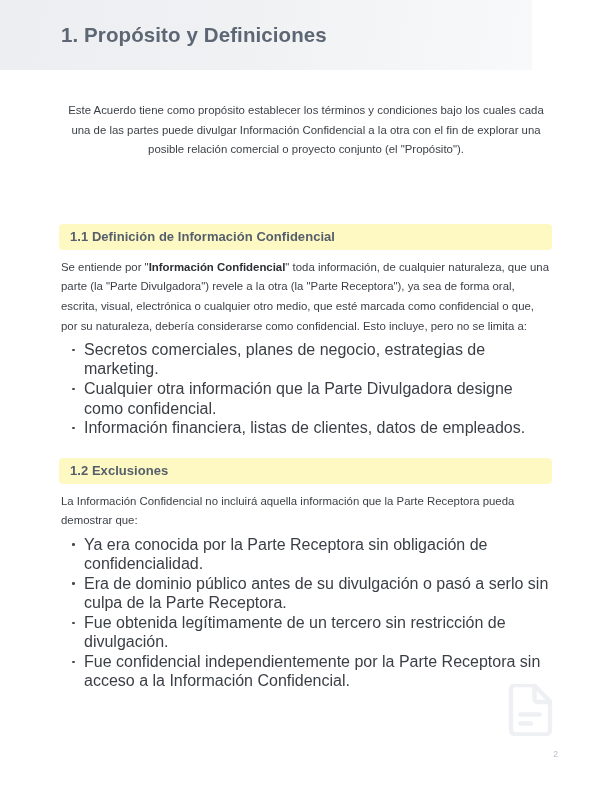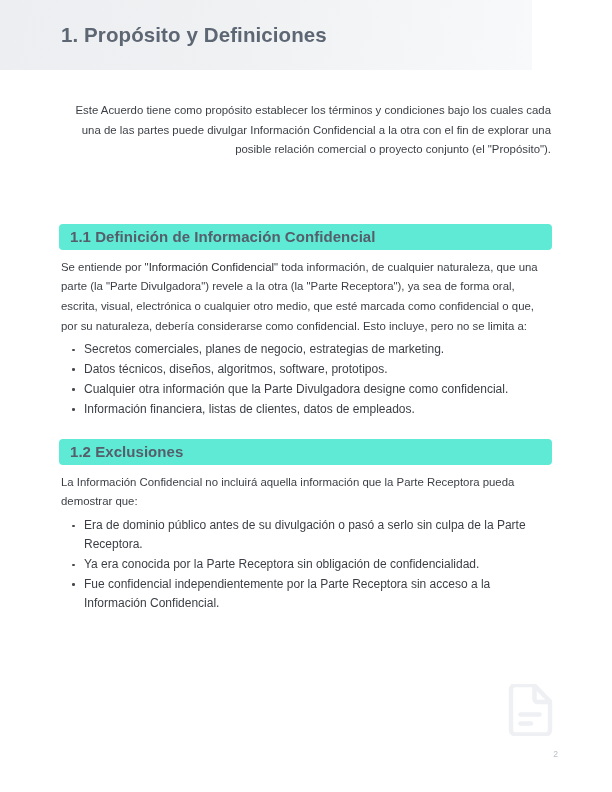--- a/index.html
+++ b/index.html
@@ -43,64 +43,64 @@
     left: 61px;
     top: 70px;
     width: 490px;
   }
 
   .intro-paragraph {
     margin: 31px 0 0 0;
     font-size: 11.4px;
     line-height: 19.6px;
     color: #3b3f45;
-    text-align: right;
+    text-align: center;
   }
 
   
   .section-bar {
     position: relative;
     left: -2px;
     width: 493px;
     box-sizing: border-box;
-    background: #5eead4;
+    background: #fef9c3;
     border-radius: 4px;
     padding: 5px 0 5px 11px;
-    font-size: 15px;
+    font-size: 13px;
     font-weight: bold;
     color: #555e6b;
     line-height: 16px;
     letter-spacing: 0.05px;
   }
 
   .sec-1-1 { margin-top: 64px; }
   .sec-1-2 { margin-top: 20px; }
 
   .section-paragraph {
     margin: 8px 0 0 0;
     font-size: 11.4px;
     line-height: 19.6px;
     color: #3b3f45;
   }
   .section-paragraph b {
-    font-weight: normal;
+    font-weight: bold;
     color: #2c2f34;
   }
 
   
   ul.bullets {
     margin: 4px 0 0 0;
     padding: 0;
     list-style: none;
   }
   ul.bullets li {
     position: relative;
     padding-left: 23px;
     margin: 0 0 0.5px 0;
-    font-size: 12px;
+    font-size: 16px;
     line-height: 19.3px;
     color: #3b3f45;
   }
   ul.bullets li::before {
     content: "";
     position: absolute;
     left: 11px;
     top: 8.5px;
     width: 2.6px;
     height: 2.6px;
@@ -140,32 +140,32 @@
 <div class="content">
 
   <p class="intro-paragraph">Este Acuerdo tiene como propósito establecer los términos y condiciones bajo los cuales cada una de las partes puede divulgar Información Confidencial a la otra con el fin de explorar una posible relación comercial o proyecto conjunto (el "Propósito").</p>
 
   <div class="section-bar sec-1-1">1.1 Definición de Información Confidencial</div>
 
   <p class="section-paragraph"><span>Se entiende por "</span><b>Información Confidencial</b><span>" toda información, de cualquier naturaleza, que una parte (la "Parte Divulgadora") revele a la otra (la "Parte Receptora"), ya sea de forma oral, escrita, visual, electrónica o cualquier otro medio, que esté marcada como confidencial o que, por su naturaleza, debería considerarse como confidencial. Esto incluye, pero no se limita a:</span></p>
 
   <ul class="bullets">
     <li>Secretos comerciales, planes de negocio, estrategias de marketing.</li>
-    <li>Datos técnicos, diseños, algoritmos, software, prototipos.</li>
     <li>Cualquier otra información que la Parte Divulgadora designe como confidencial.</li>
     <li>Información financiera, listas de clientes, datos de empleados.</li>
   </ul>
 
   <div class="section-bar sec-1-2">1.2 Exclusiones</div>
 
   <p class="section-paragraph">La Información Confidencial no incluirá aquella información que la Parte Receptora pueda demostrar que:</p>
 
   <ul class="bullets">
+    <li>Ya era conocida por la Parte Receptora sin obligación de confidencialidad.</li>
     <li>Era de dominio público antes de su divulgación o pasó a serlo sin culpa de la Parte Receptora.</li>
-    <li>Ya era conocida por la Parte Receptora sin obligación de confidencialidad.</li>
+    <li>Fue obtenida legítimamente de un tercero sin restricción de divulgación.</li>
     <li>Fue confidencial independientemente por la Parte Receptora sin acceso a la Información Confidencial.</li>
   </ul>
 
 </div>
 
 <div class="watermark-icon">
   <svg width="48" height="52" viewBox="0 0 48 52" fill="none" xmlns="http://www.w3.org/2000/svg">
     <path d="M5 5.5 A4.5 4.5 0 0 1 9.5 1 H28 L44 17.5 V46 A4.5 4.5 0 0 1 39.5 50.5 H9.5 A4.5 4.5 0 0 1 5 46 Z" stroke="#eef0f3" stroke-width="4.4" fill="none" stroke-linejoin="round"></path>
     <path d="M28.5 2.5 V15 A3 3 0 0 0 31.5 18 H43.5" stroke="#eef0f3" stroke-width="4.4" fill="none" stroke-linecap="round" stroke-linejoin="round"></path>
     <line x1="14.5" y1="30.5" x2="33.5" y2="30.5" stroke="#eef0f3" stroke-width="4.6" stroke-linecap="round"></line>

